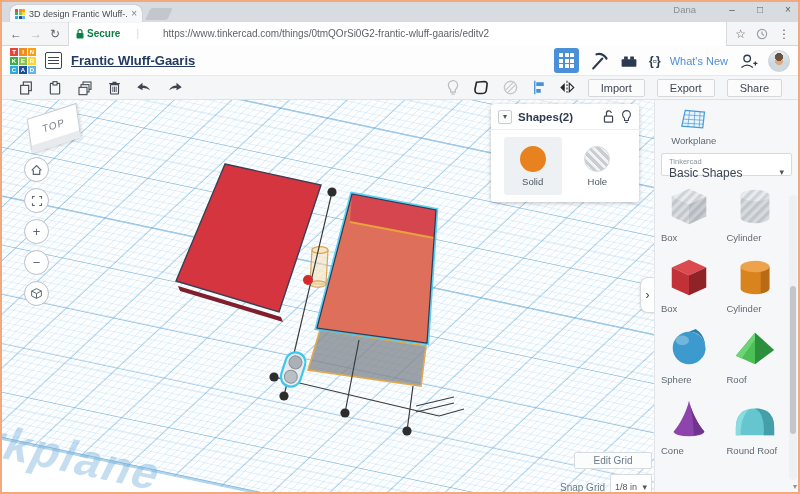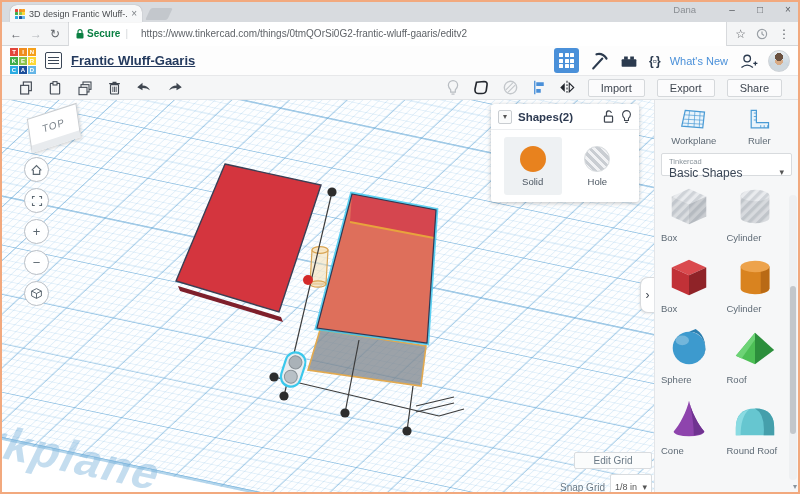--- a/index.html
+++ b/index.html
@@ -18,21 +18,21 @@
   .tab-close { font-size:10px; color:#7d8186; line-height:1; cursor:default; }
   .newtab { width:22px; height:12px; background:#c3c7cc; margin-left:6px; margin-bottom:2px; transform:skewX(-25deg); border-radius:2px; }
   .win-controls { position:absolute; right:4px; top:2px; display:flex; align-items:center; gap:16px; }
   .profile-name { font-size:9.5px; color:#8a8e93; margin-right:14px; }
   .winbtn { font-size:10px; color:#5a5e63; width:12px; text-align:center; }
 
   
   .addressbar { height:24px; background:#f4f5f6; border-bottom:1px solid #d4d7da; display:flex; align-items:center; padding:0 8px; gap:8px; }
   .nav-glyph { font-size:12px; color:#5f6368; }
   .nav-glyph.disabled { color:#b2b6ba; }
-  .url-pill { flex:1; height:32px; background:#fff; border:1px solid #d8dadd; border-radius:3px; display:flex; align-items:center; padding:0 7px; gap:5px; overflow:hidden; }
+  .url-pill { flex:1; height:32px; background:#fff; border:1px solid #d8dadd; border-radius:3px; display:flex; align-items:center; padding:0 7px; gap:16px; overflow:hidden; }
   .secure { font-size:10px; color:#0b8043; font-weight:bold; display:flex; align-items:center; gap:3px; }
   .url-sep { color:#d4d7da; font-size:10px; }
   .url-text { font-size:10px; color:#5f6368; white-space:nowrap; overflow:hidden;padding-left:8px; }
   .bar-icons { display:flex; align-items:center; gap:10px; }
 
   
   .appheader { height:30px; background:#fdfdfd; border-bottom:1px solid #e7e8ea; display:flex; align-items:center; padding:0 8px; gap:9px; }
   .tk-logo { width:26px; height:26px; display:grid; grid-template-columns:repeat(3,1fr); grid-template-rows:repeat(3,1fr); gap:1px; }
   .tk-logo span { font-size:6px; font-weight:bold; color:#fff; display:flex; align-items:center; justify-content:center; }
   .L0{background:#e2453b}.L1{background:#f08c1e}.L2{background:#f6a01a}
@@ -442,27 +442,20 @@
 
     <div class="sidebar">
       <div class="side-tools">
         <div class="side-tool">
           <svg width="28" height="24" viewBox="0 0 32 26">
             <polygon points="6,2 28,4 26,22 2,20" fill="#eaf4fb" stroke="#4a9bd5" stroke-width="1.4"></polygon>
             <path d="M11 2.5 L9 20.5 M17 3 L16 21 M23 3.5 L22 21.5 M4.5 7 L27.5 8.5 M3.8 12 L27 13.3 M3 16.5 L26.4 17.8" stroke="#4a9bd5" stroke-width="0.8"></path>
           </svg>
           <span class="side-tool-label">Workplane</span>
         </div>
-        <div class="side-tool">
-          <svg width="26" height="24" viewBox="0 0 30 26">
-            <path d="M6 2 h6 v14 h14 v6 H6 Z" fill="#eaf4fb" stroke="#4a9bd5" stroke-width="1.4"></path>
-            <path d="M9 5 h3 M9 9 h3 M9 13 h3 M17 19 v3 M21 19 v3 M25 19 v3" stroke="#4a9bd5" stroke-width="1"></path>
-          </svg>
-          <span class="side-tool-label">Ruler</span>
-        </div>
       </div>
 
       <div class="cat-select">
         <div class="cat-brand">Tinkercad</div>
         <div class="cat-value">Basic Shapes</div>
         <span class="cat-caret">▾</span>
       </div>
 
       <div class="gallery">
 

